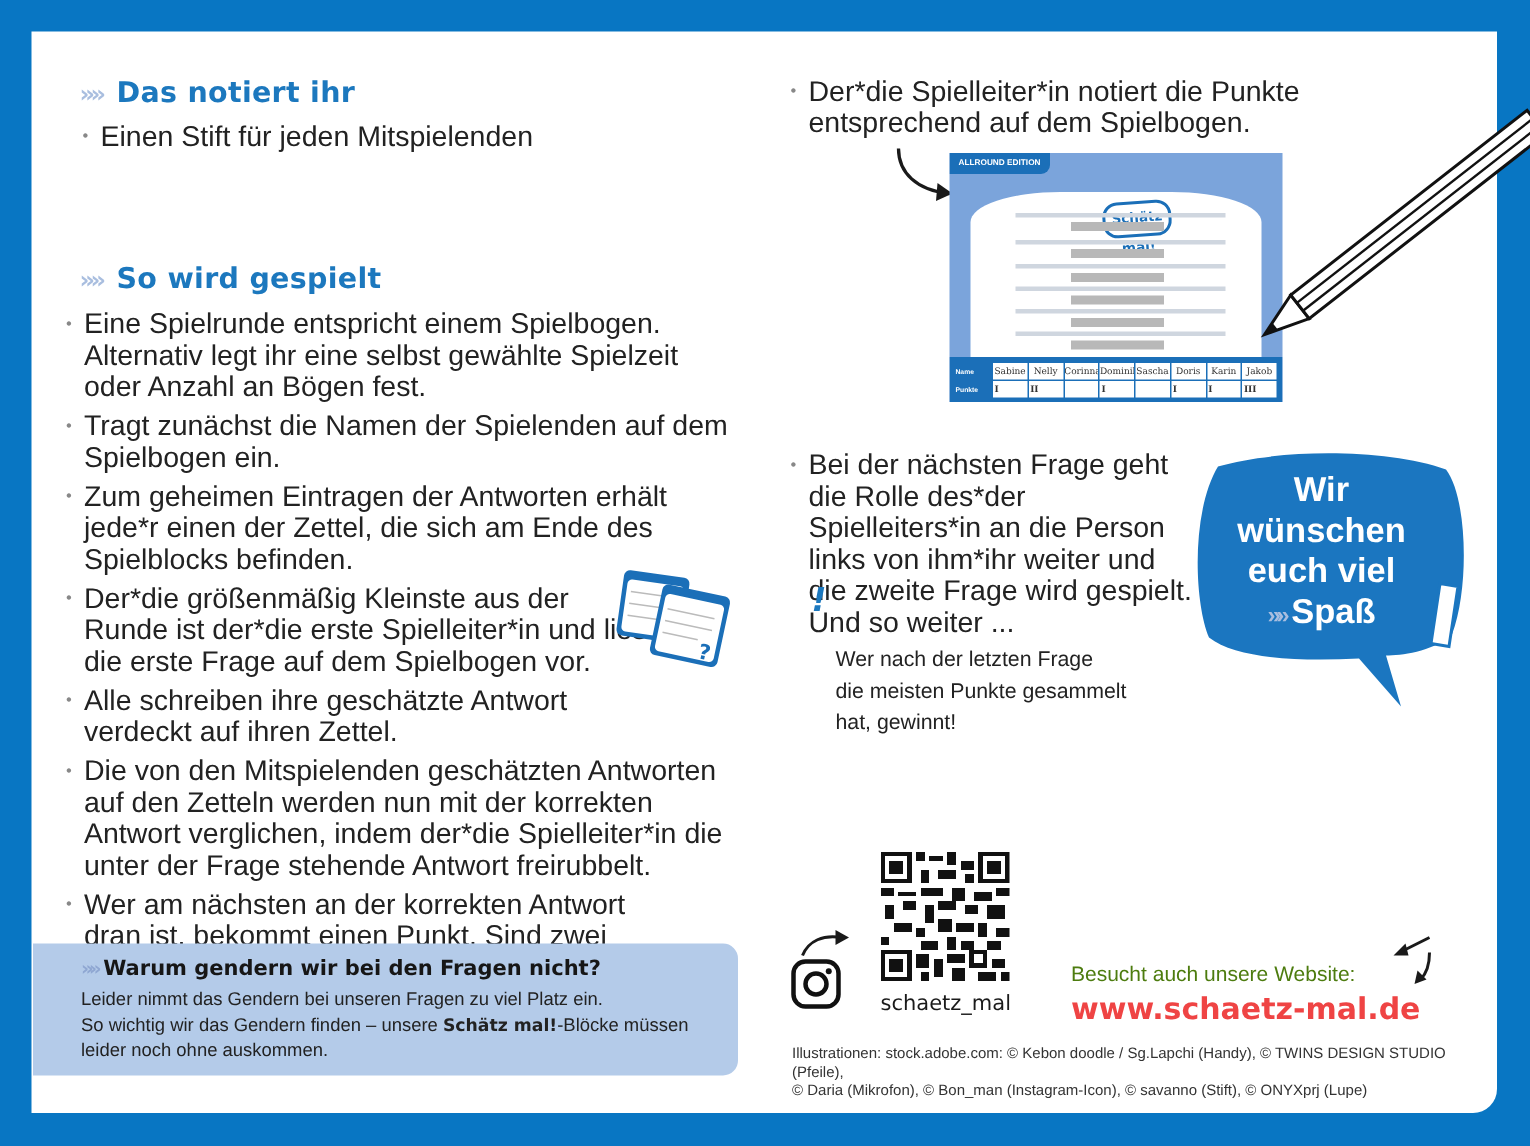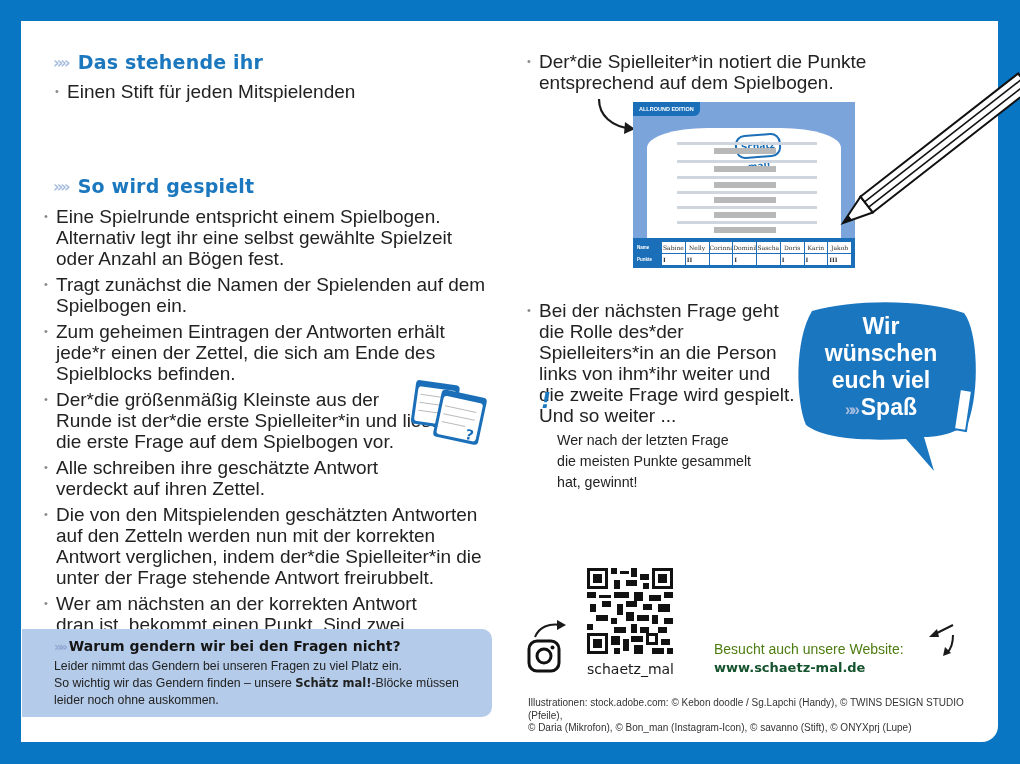--- a/index.html
+++ b/index.html
@@ -73,33 +73,33 @@
   }
   .bubble-text .chev { color: #a9bedf; font-size: 16px; }
 
   .exclaim-note { position: absolute; left: 516px; top: 367px; font-size: 14.2px; line-height: 21px; color: #222; }
   .exclaim-mark { position: absolute; left: -16px; top: 2px; color: #1c78be; font-weight: bold; font-size: 22px; font-style: italic; font-family: "DejaVu Sans", sans-serif; }
 
   .qr { position: absolute; left: 566px; top: 547px; width: 86px; height: 86px; }
   .insta-handle { position: absolute; left: 566px; top: 640px; font-family: "DejaVu Sans", sans-serif; font-weight: normal; font-size: 14px; color: #1a1a1a; }
   .insta-icon { position: absolute; left: 506px; top: 618px; width: 34px; height: 34px; }
   .visit-label { position: absolute; left: 693px; top: 620px; font-size: 14px; color: #4d7c0f; }
-  .website { position: absolute; left: 693px; top: 639px; font-family: "DejaVu Sans", sans-serif; font-weight: bold; font-size: 13px; color: #14532d; }
+  .website { position: absolute; left: 693px; top: 639px; font-family: "DejaVu Sans", sans-serif; font-weight: bold; font-size: 20px; color: #ef4444; }
   .credits { position: absolute; left: 507px; top: 676px; font-size: 10px; line-height: 12.5px; color: #333; }
 
   .svg-abs { position: absolute; overflow: visible; }
 </style>
 </head>
 <body>
 
 <div class="page">
 
   <div class="heading" style="left:32px; top:30px;">
     <span class="chev">»»</span>
-    <span>Das stehende ihr</span>
+    <span>Das notiert ihr</span>
   </div>
   <ul class="bullets" style="left:34px; top:60px; width:470px;">
     <li><span>Einen Stift für jeden Mitspielenden</span></li>
   </ul>
 
   <div class="heading" style="left:32px; top:154px;">
     <span class="chev">»»</span>
     <span>So wird gespielt</span>
   </div>
   <ul class="bullets" style="left:23px; top:185px; width:442px;">

